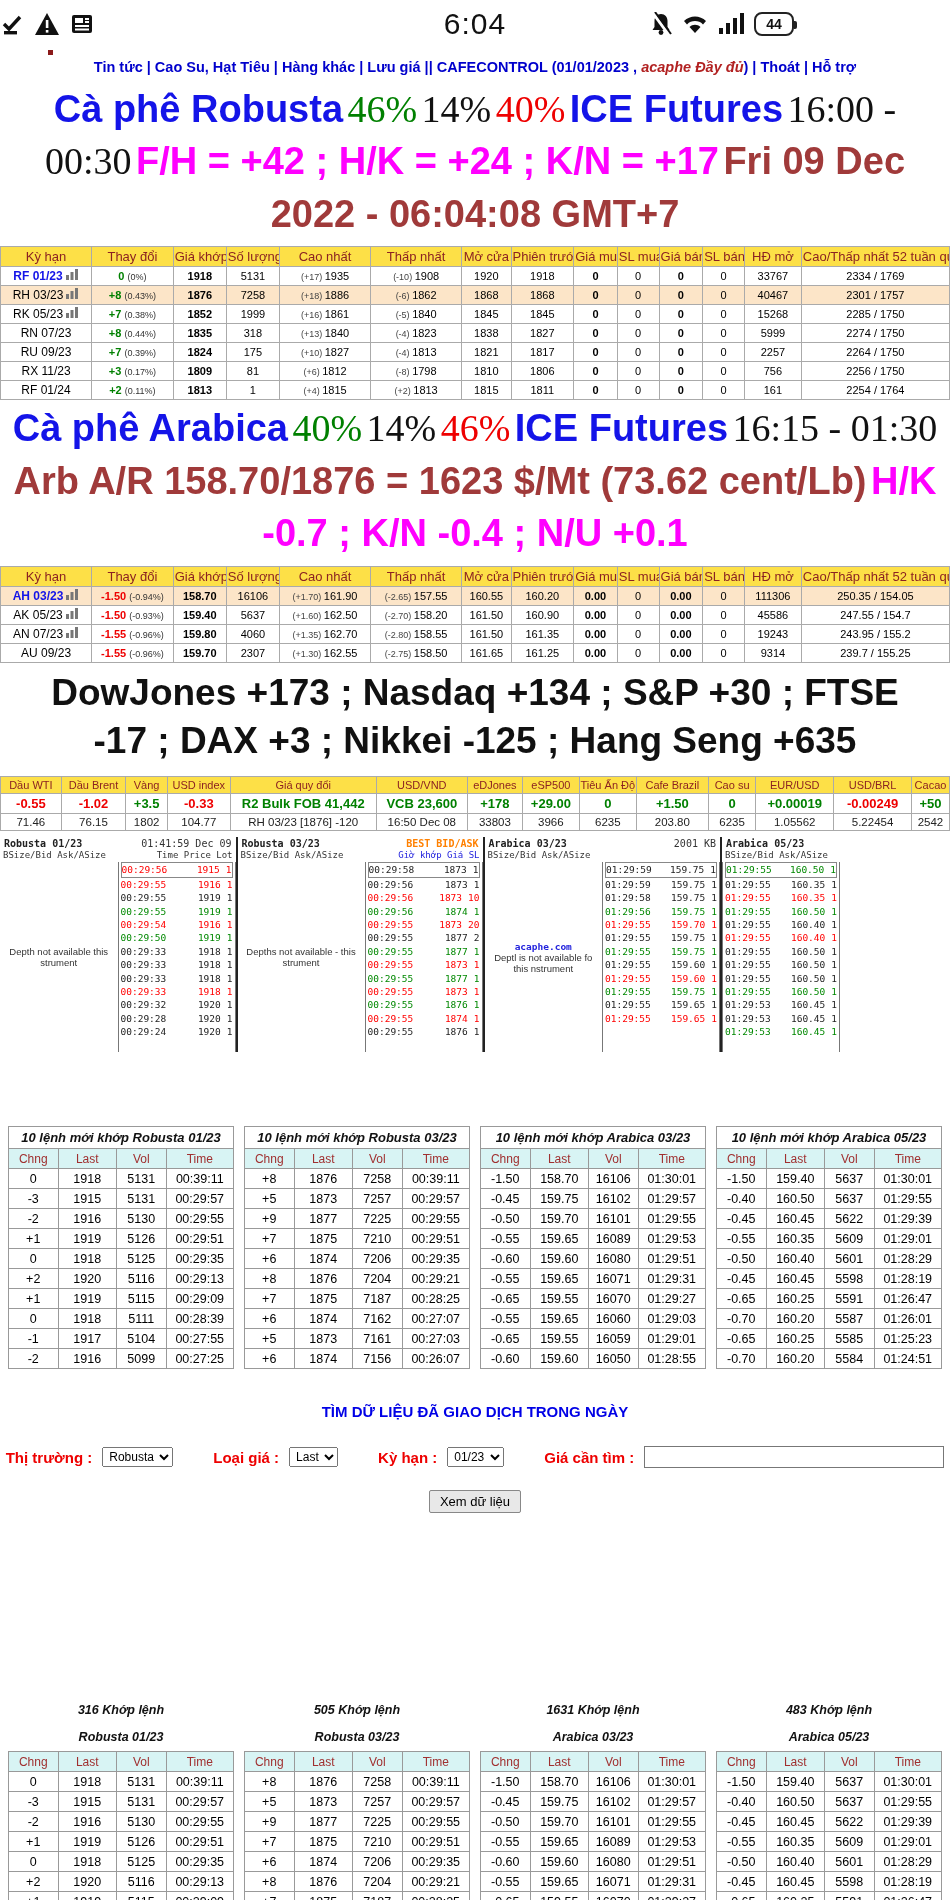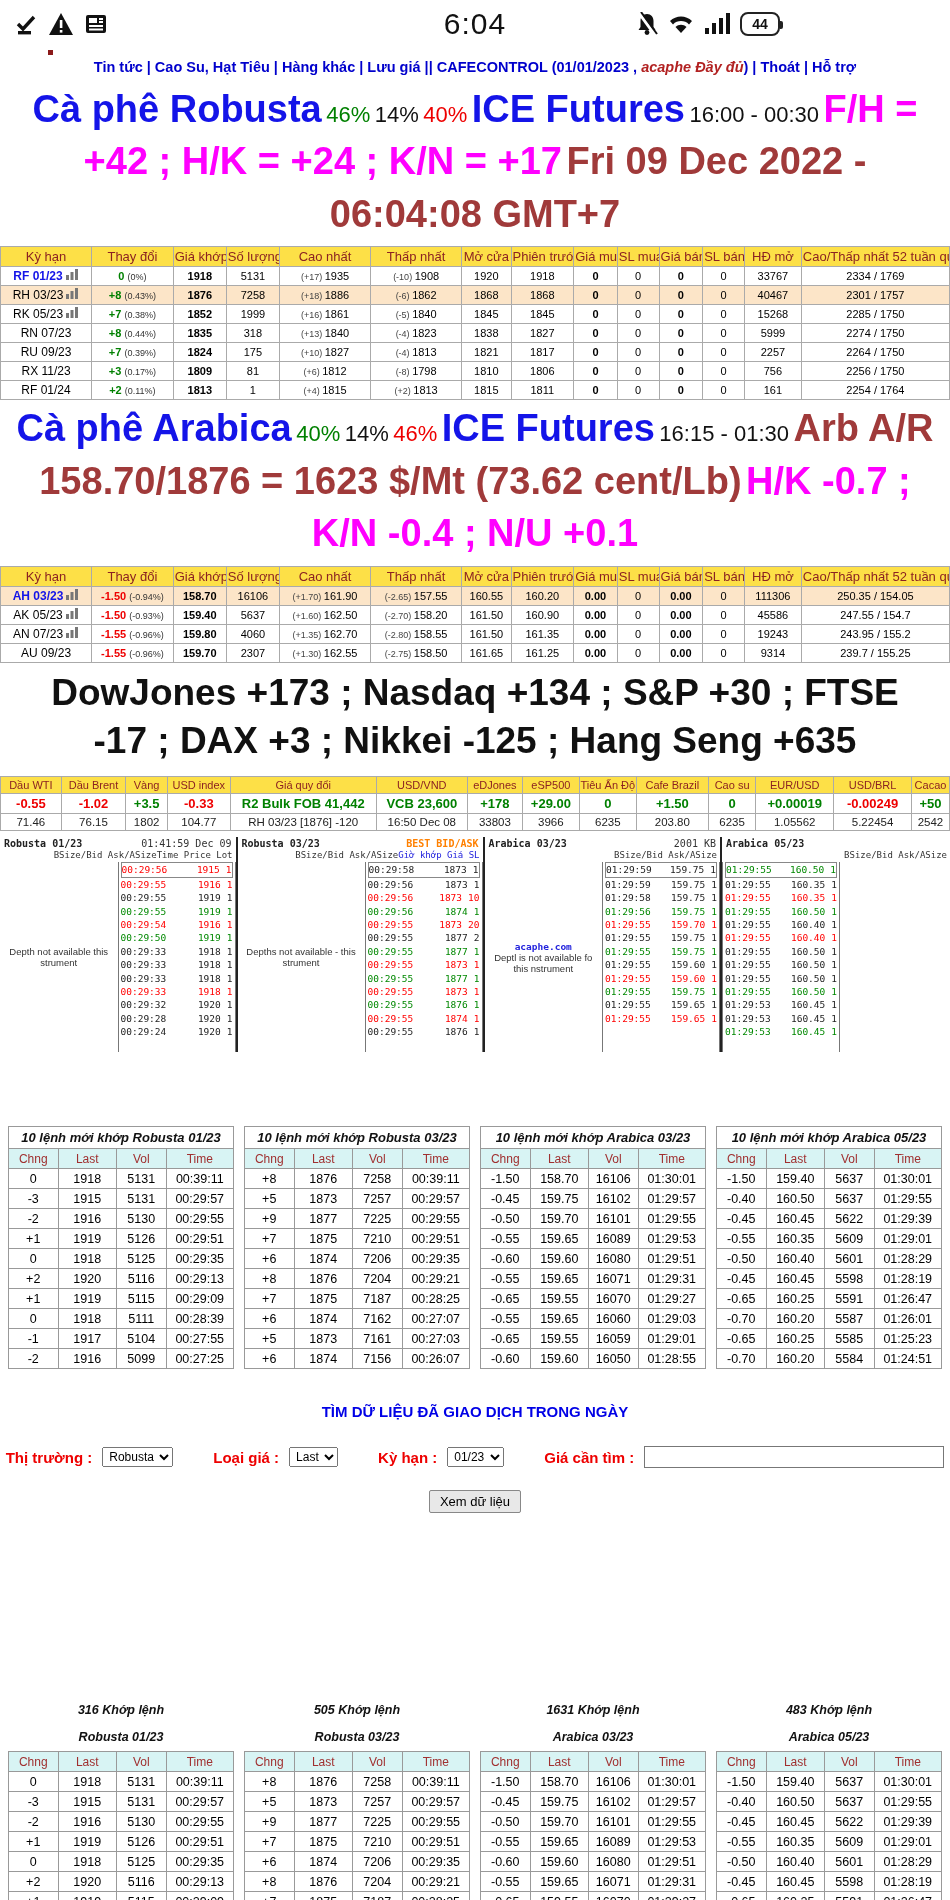--- a/index.html
+++ b/index.html
@@ -1,39 +1,39 @@
 <!DOCTYPE html>
 <html><head>
 <meta charset="utf-8">
 <style>
   * { margin:0; padding:0; box-sizing:border-box; }
   html,body { width:950px; background:#fff; font-family:"Liberation Sans", sans-serif; }
   body { height:1900px; overflow:hidden; }
 
   
-  .statusbar { display:flex; align-items:center; height:48px; padding:0 14px; }
+  .statusbar { display:flex; align-items:center; height:48px; padding:0 0; }
   .sb-left { display:flex; gap:10px; align-items:center; width:300px; }
   .sb-time { flex:1; text-align:center; font-size:30px; font-weight:400; color:#111; letter-spacing:1px; }
   .sb-right { display:flex; gap:10px; align-items:center; width:300px; justify-content:flex-start; }
   .sb-ic svg { display:block; }
   .battery { position:relative; border:2px solid #222; border-radius:8px; width:40px; height:24px;
              display:flex; align-items:center; justify-content:center; font-size:14px; font-weight:bold; color:#111; }
   .battery:after { content:""; position:absolute; right:-5px; top:7px; width:3px; height:8px; background:#222; border-radius:0 2px 2px 0; }
   .notif-dot { width:5px; height:5px; background:#8b1a1a; margin:2px 0 0 48px; }
 
   
   .nav { text-align:center; font-size:14.5px; font-weight:bold; color:#0000cc; padding:4px 0 6px 0; }
   .nav a { color:#0000cc; text-decoration:none; }
   .nav .acaphe { color:#b22222; font-style:italic; }
 
   
   .bighead { text-align:center; line-height:1.38; padding:2px 8px 6px 8px; }
   .hp { white-space:normal; }
   .h-xl { font-size:38px; font-weight:bold; }
-  .h-lg { font-size:22px; font-weight:normal; }
+  .h-lg { font-size:38px; font-weight:normal;font-family:Liberation Serif, serif; }
   .c-blue { color:#1414e8; } .c-green { color:#008000; } .c-red { color:#ee0000; }
   .c-black { color:#111; } .c-magenta { color:#ff00ff; } .c-darkred { color:#a03a3a; }
 
   
   table.fut { width:100%; border-collapse:collapse; table-layout:fixed; }
   table.fut th, table.fut td { border:1px solid #aaa; text-align:center; padding:2px 1px; font-size:11px; overflow:hidden; white-space:nowrap; }
   table.fut thead th { background:#fde047; color:#8b2222; font-weight:normal; font-size:13px; }
   table.fut td.contract { font-size:12px; }
   table.fut tr.hl td { background:#fce5c8; }
   .contract-link { color:#1414e8; font-weight:bold; }
@@ -55,21 +55,21 @@
   table.mkt tr.valrow td { color:#222; font-size:11.5px; }
   .m-red { color:#ee0000; } .m-green { color:#008000; }
 
   
   .tape { display:flex; font-family:"DejaVu Sans Mono", monospace; font-size:9.5px; color:#222; margin-top:6px; height:215px; }
   .tgroup { display:flex; flex-direction:column; border-right:2px solid #222; }
   .tgroup:last-child { border-right:none; }
   .tg-head { display:flex; justify-content:space-between; padding:1px 4px; font-weight:bold; font-size:10px; }
   .tg-extra { font-weight:bold; }
   .x-orange { color:#ff8000; } .x-black { color:#333; font-weight:normal; }
-  .tg-sub { display:flex; justify-content:flex-end; padding:0 3px 2px 3px; font-size:9px; color:#333; }
+  .tg-sub { display:flex; justify-content:space-between; padding:0 3px 2px 3px; font-size:9px; color:#333; }
   .sub-blue { color:#2222dd; }
   .tg-body { display:flex; flex:1; min-height:0; }
   .tnote { flex:1; display:flex; flex-direction:column; align-items:center; justify-content:center; text-align:center;
            font-family:"Liberation Sans", sans-serif; font-size:9.5px; color:#333; padding:0 4px; }
   .tnote .alink { color:#2222dd; font-weight:bold; font-family:"DejaVu Sans Mono", monospace; }
   .trades { width:118px; border-left:1px solid #777; border-right:1px solid #777; padding:0 2px; }
   .trow { display:flex; justify-content:space-between; line-height:13.4px; }
   .trow span:nth-child(2) { flex:1; text-align:right; padding-right:6px; }
   .tr-k { color:#222; } .tr-r { color:#ff0000; } .tr-g { color:#008800; }
   .trow.first { border:1px solid #888; }

